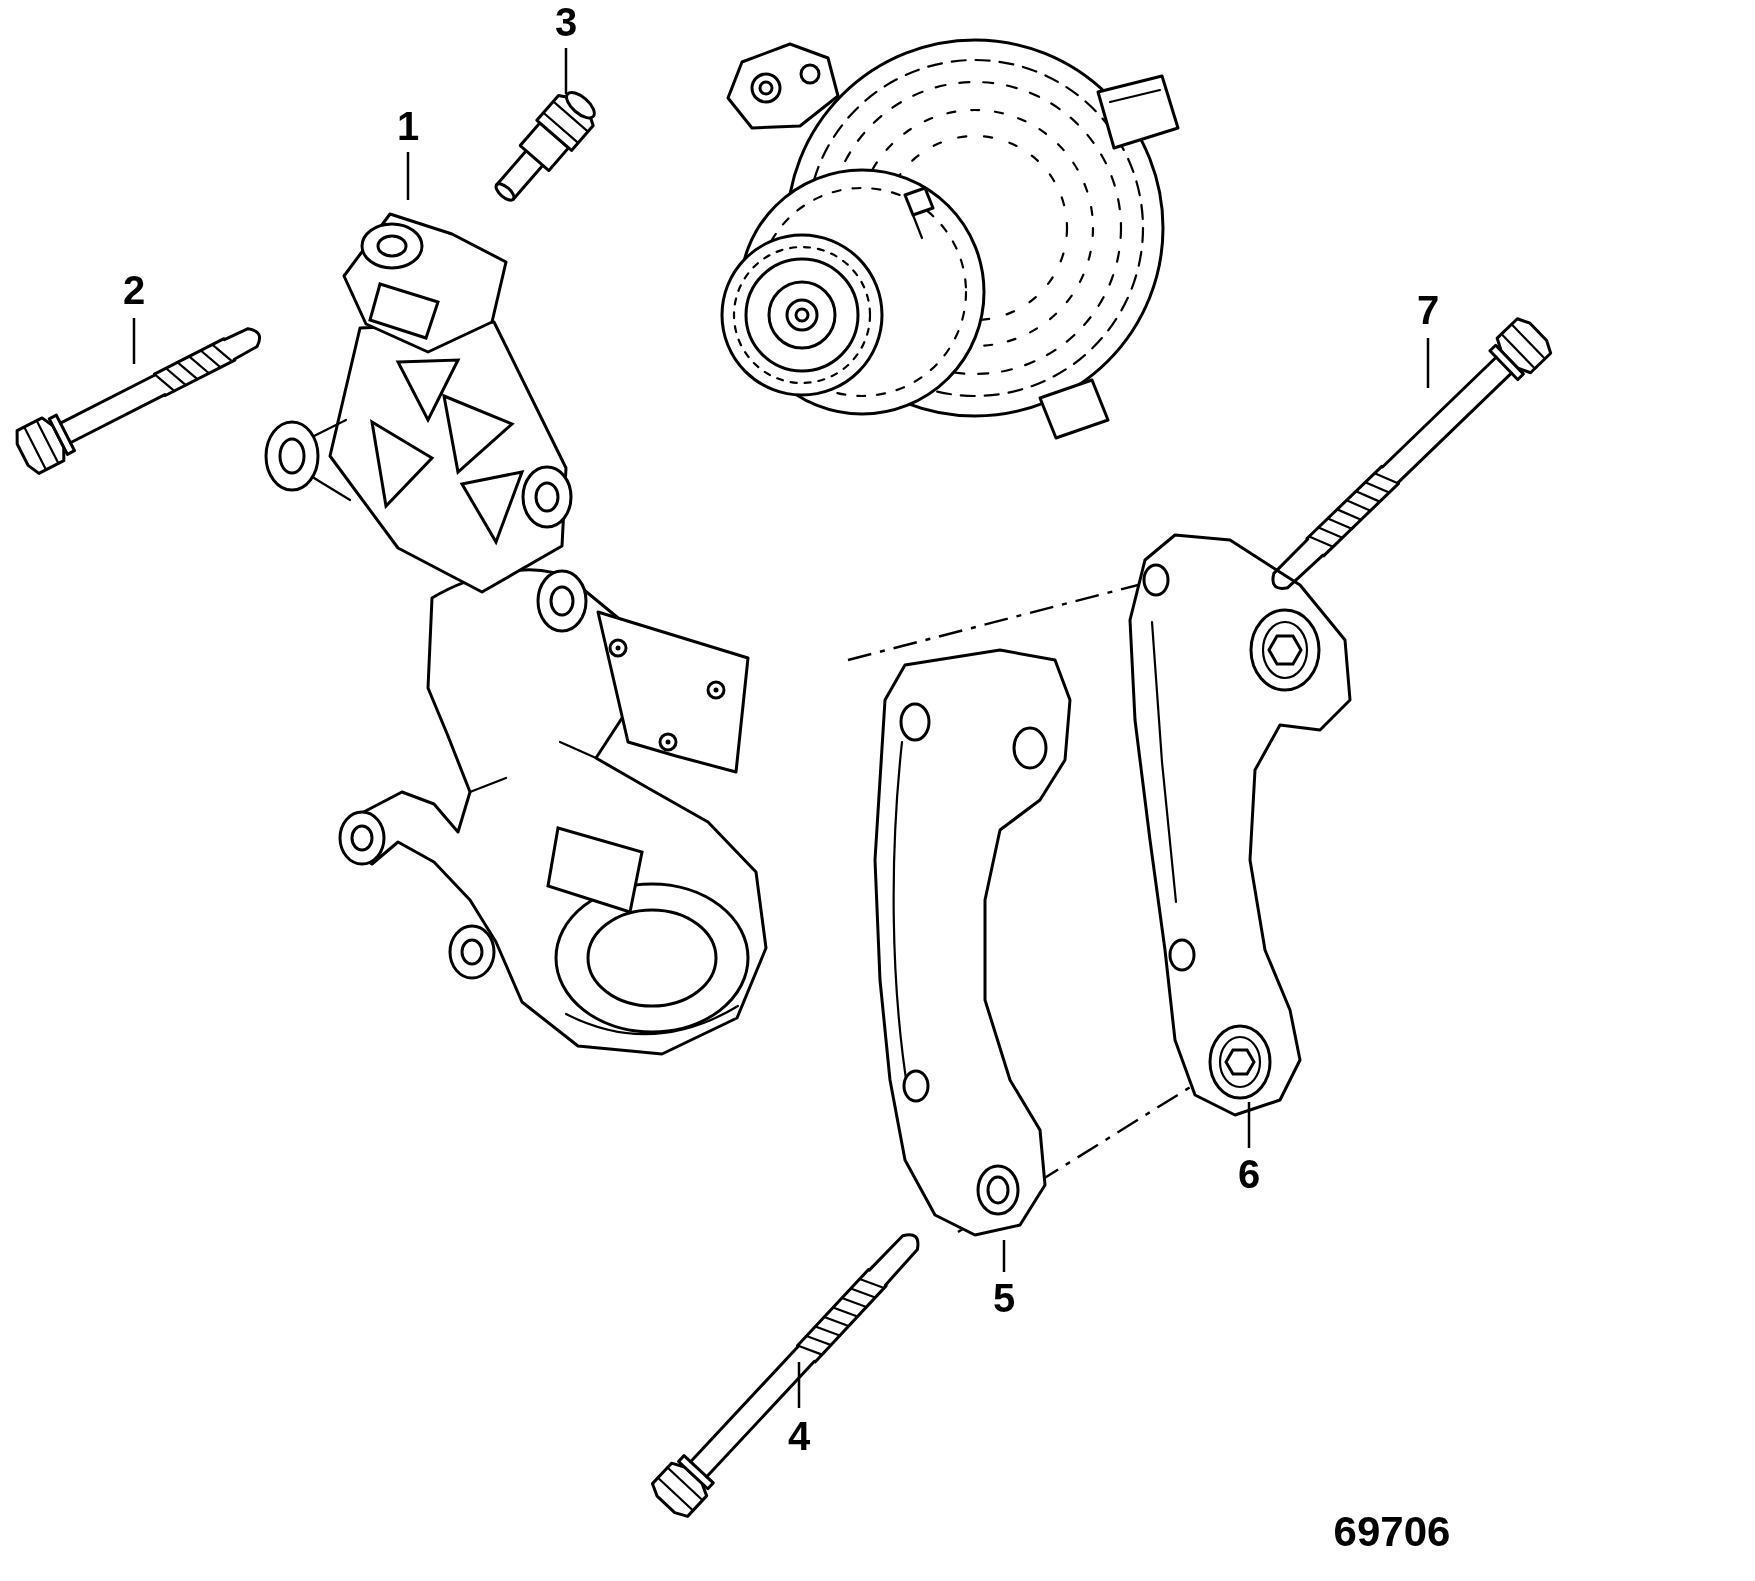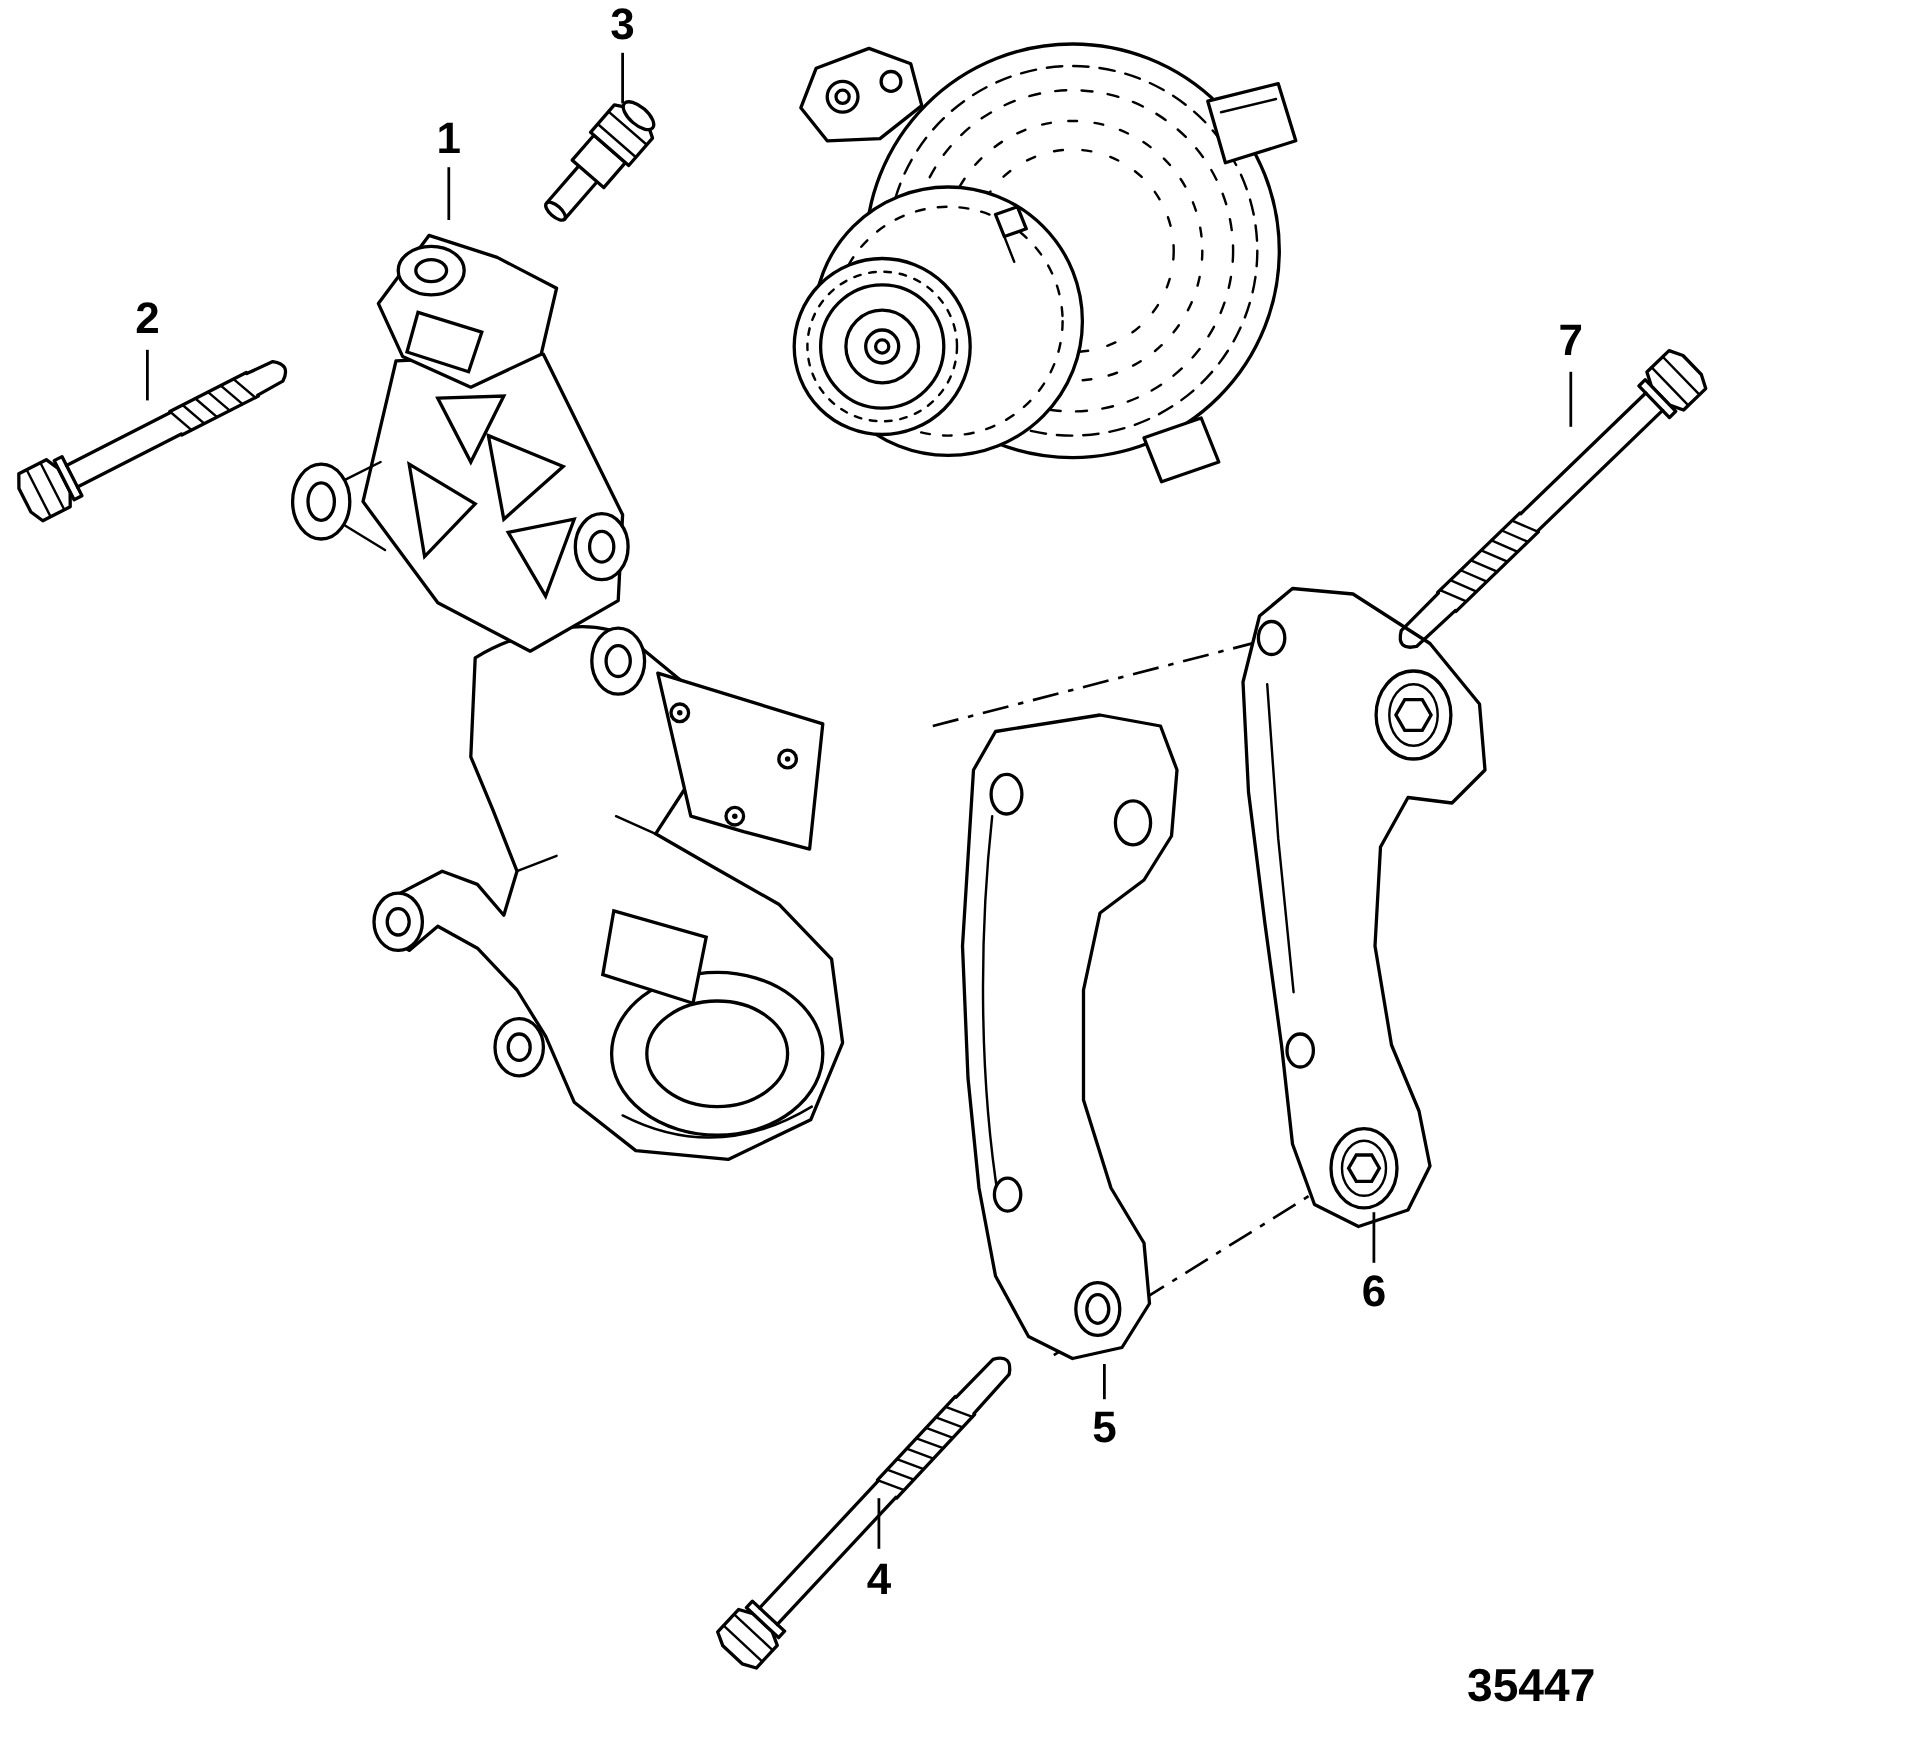--- a/index.html
+++ b/index.html
@@ -230,15 +230,15 @@
   <div class="callout-label" style="left:566px; top:22px;">3</div>
 
   <div class="callout-label" style="left:799px; top:1436px;">4</div>
 
   <div class="callout-label" style="left:1004px; top:1298px;">5</div>
 
   <div class="callout-label" style="left:1249px; top:1174px;">6</div>
 
   <div class="callout-label" style="left:1428px; top:310px;">7</div>
 
-  <div class="figure-number" style="left:1392px; top:1532px;">35447</div>
+  <div class="figure-number" style="left:1392px; top:1532px;">69706</div>
 
 </div>
 
 </body></html>

